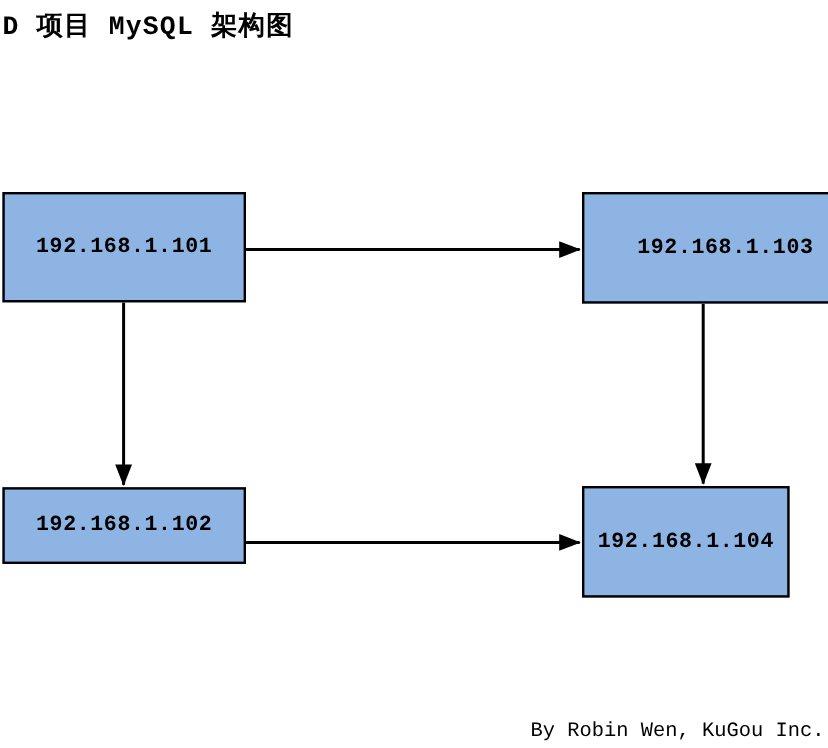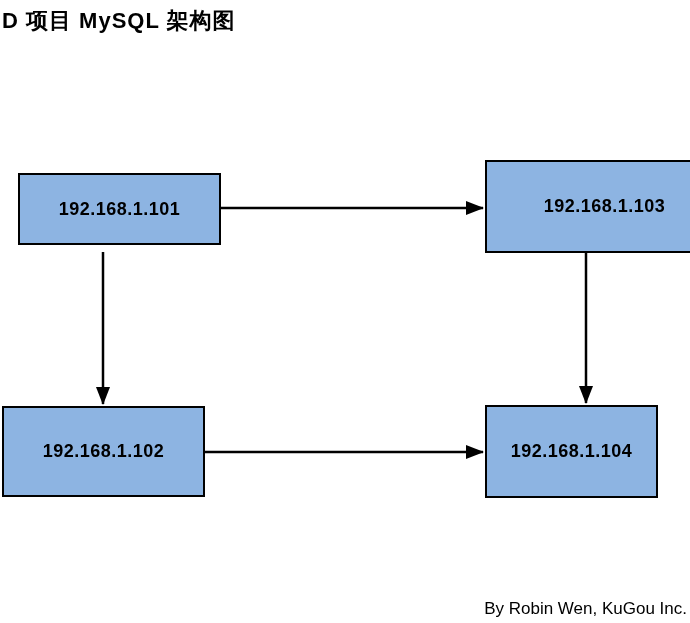--- a/index.html
+++ b/index.html
@@ -5,21 +5,21 @@
   html, body {
     margin: 0;
     padding: 0;
     background: #ffffff;
   }
   .canvas {
     position: relative;
     width: 690px;
     height: 623px;
     background: var(--bg, #ffffff);
-    font-family: Liberation Sans, sans-serif;
+    font-family: Liberation Mono, monospace;
     color: var(--text, #000000);
     overflow: hidden;
   }
   .diagram-title {
     position: absolute;
     left: 2px;
     top: 6px;
     font-size: 22px;
     font-weight: bold;
     letter-spacing: 1px;
@@ -37,23 +37,23 @@
     box-sizing: border-box;
     background: var(--node-fill, #8db4e2);
     border: 2px solid var(--node-border, #000000);
     display: flex;
     align-items: center;
     justify-content: center;
     font-size: 18px;
     font-weight: bold;
     letter-spacing: 0.5px;
   }
-  .node-101 { left: 18px;   top: 160px; width: 203px; height: 72px; margin-top: 13px; }
+  .node-101 { left: 2px;   top: 160px; width: 203px; height: 92px; }
   .node-103 { left: 485px; top: 160px; width: 239px; height: 93px; }
-  .node-102 { left: 2px;   top: 406px; width: 203px; height: 91px; }
+  .node-102 { left: 2px;   top: 406px; width: 203px; height: 64px; }
   .node-104 { left: 485px; top: 405px; width: 173px; height: 93px; }
   .credit {
     position: absolute;
     right: 3px;
     bottom: 4px;
     font-size: 17px;
     white-space: nowrap;
     margin-left: 44px;
   }
 </style>

